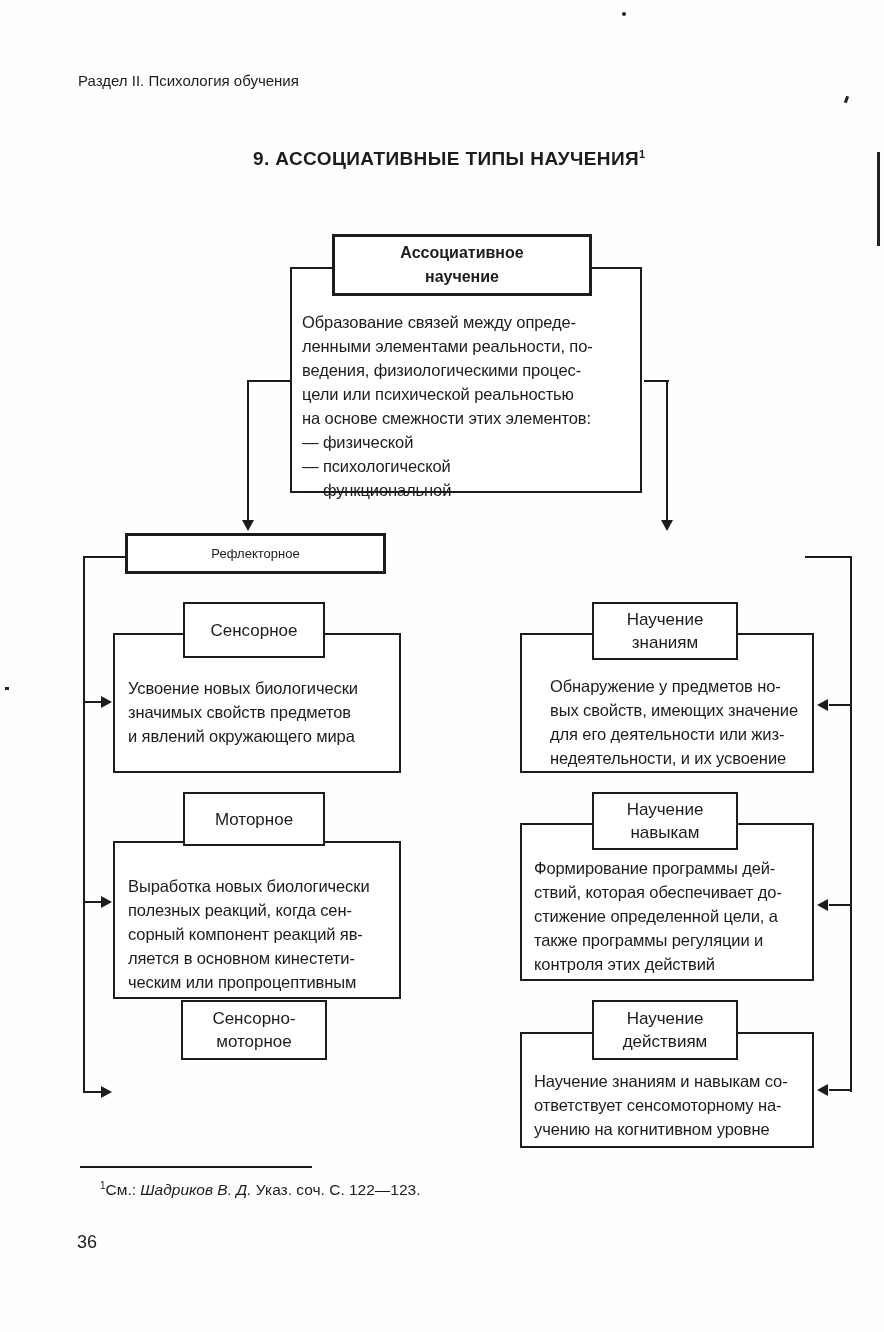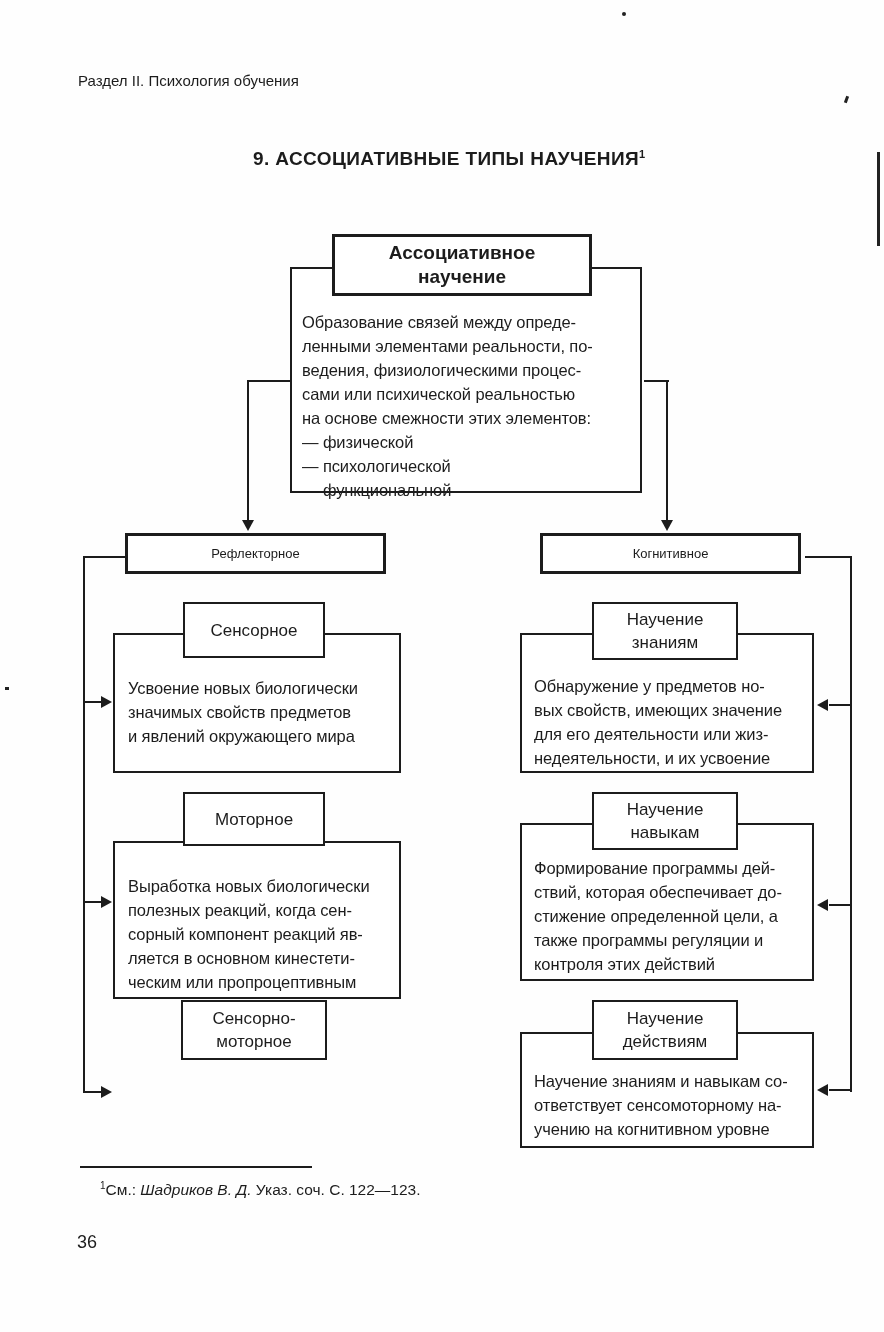--- a/index.html
+++ b/index.html
@@ -18,21 +18,21 @@
   .line{position:absolute;background:#1c1c1c;}
   .arrow{position:absolute;width:0;height:0;}
   .arrow-down{border-left:6px solid transparent;border-right:6px solid transparent;border-top:11px solid #1c1c1c;}
   .arrow-right{border-top:6px solid transparent;border-bottom:6px solid transparent;border-left:11px solid #1c1c1c;}
   .arrow-left{border-top:6px solid transparent;border-bottom:6px solid transparent;border-right:11px solid #1c1c1c;}
 
   .running-head{position:absolute;left:78px;top:72px;font-size:15px;}
   .section-title{position:absolute;left:253px;top:148px;font-size:19px;font-weight:bold;letter-spacing:.4px;}
   .section-title sup{font-size:11px;}
 
-  .root-title{left:332px;top:234px;width:260px;height:62px;border-width:3px;font-weight:bold;font-size:19px;line-height:24px;z-index:3;}
+  .root-title{left:332px;top:234px;width:260px;height:62px;border-width:3px;font-weight:bold;font-size:16px;line-height:24px;z-index:3;}
   .root-desc{left:290px;top:267px;width:352px;height:226px;z-index:1;}
   .root-desc .txt{padding:41px 6px 0 10px;font-size:16.5px;line-height:23px;}
 
   .branch{width:261px;height:41px;border-width:3px;font-size:13px;z-index:2;}
   .branch-left{left:125px;top:533px;}
   .branch-right{left:540px;top:533px;}
 
   .hdr{border-width:2.5px;font-size:17px;line-height:23px;z-index:3;}
   .bodybox{z-index:1;}
   .bodybox .txt{font-size:16.5px;line-height:24px;letter-spacing:-.1px;}
@@ -42,21 +42,21 @@
   .l-body1 .txt{padding:41px 4px 0 13px;}
   .l-hdr2{left:183px;top:792px;width:142px;height:54px;}
   .l-body2{left:113px;top:841px;width:288px;height:158px;}
   .l-body2 .txt{padding:31px 4px 0 13px;}
   .l-hdr3{left:181px;top:1000px;width:146px;height:60px;}
   .l-body3{left:113px;top:1032px;width:288px;height:116px;}
   .l-body3 .txt{padding:35px 4px 0 13px;}
 
   .r-hdr1{left:592px;top:602px;width:146px;height:58px;}
   .r-body1{left:520px;top:633px;width:294px;height:140px;}
-  .r-body1 .txt{padding:39px 2px 0 12px;}
+  .r-body1 .txt{padding:39px 2px 0 12px;margin-left:16px;}
   .r-hdr2{left:592px;top:792px;width:146px;height:58px;}
   .r-body2{left:520px;top:823px;width:294px;height:158px;}
   .r-body2 .txt{padding:31px 2px 0 12px;}
   .r-hdr3{left:592px;top:1000px;width:146px;height:60px;}
   .r-body3{left:520px;top:1032px;width:294px;height:116px;}
   .r-body3 .txt{padding:35px 2px 0 12px;}
 
   .footnote-rule{left:80px;top:1166px;width:232px;height:2px;}
   .footnote{position:absolute;left:100px;top:1180px;font-size:15.5px;}
   .footnote sup{font-size:10px;}
@@ -70,44 +70,41 @@
 
 <div class="page">
 
   <div class="running-head">Раздел II. Психология обучения</div>
   <div class="section-title"><span>9. АССОЦИАТИВНЫЕ ТИПЫ НАУЧЕНИЯ</span><sup>1</sup></div>
 
   <div class="box root-desc bodybox">
     <div class="txt pre">Образование связей между опреде-
 ленными элементами реальности, по-
 ведения, физиологическими процес-
-сами или психической реальностью
+цели или психической реальностью
 на основе смежности этих элементов:
 — физической
 — психологической
 — функциональной</div>
   </div>
   <div class="box root-title center">
     <div class="pre">Ассоциативное
 научение</div>
   </div>
 
   <div class="line" style="left:247px;top:380px;width:43px;height:2px;"></div>
   <div class="line" style="left:247px;top:380px;width:2px;height:141px;"></div>
   <div class="arrow arrow-down" style="left:242px;top:520px;"></div>
 
   <div class="line" style="left:644px;top:380px;width:25px;height:2px;"></div>
   <div class="line" style="left:666px;top:380px;width:2px;height:141px;"></div>
   <div class="arrow arrow-down" style="left:661px;top:520px;"></div>
 
   <div class="box branch branch-left center">
     <div>Рефлекторное</div>
-  </div>
-  <div class="box branch branch-right center">
-    <div>Когнитивное</div>
   </div>
 
   <div class="line" style="left:83px;top:556px;width:42px;height:2px;"></div>
   <div class="line" style="left:83px;top:556px;width:2px;height:537px;"></div>
   <div class="line" style="left:85px;top:701px;width:17px;height:2px;"></div>
   <div class="arrow arrow-right" style="left:101px;top:696px;"></div>
   <div class="line" style="left:85px;top:901px;width:17px;height:2px;"></div>
   <div class="arrow arrow-right" style="left:101px;top:896px;"></div>
   <div class="line" style="left:85px;top:1091px;width:17px;height:2px;"></div>
   <div class="arrow arrow-right" style="left:101px;top:1086px;"></div>

